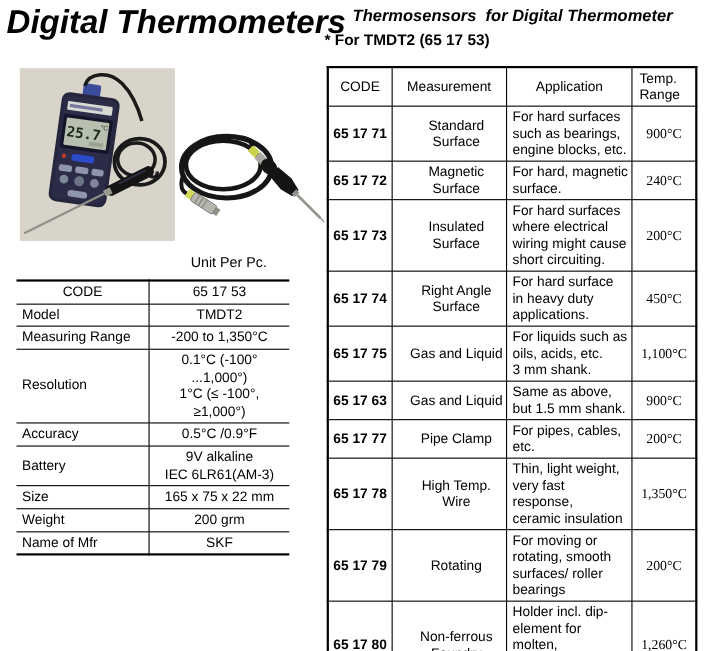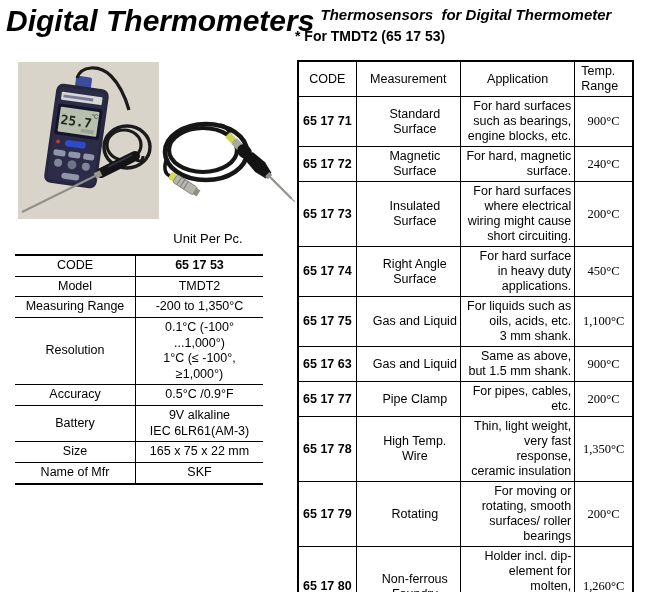--- a/index.html
+++ b/index.html
@@ -10,43 +10,43 @@
   
   #title{left:6px;top:4px;font-size:30px;font-weight:bold;font-style:italic;white-space:pre;}
   #photo-svg{left:15px;top:52px;}
   #unit-label{left:158px;top:231px;width:100px;text-align:center;font-size:13px;}
 
   #spec-table{left:15px;top:254px;border-collapse:collapse;width:248px;
               border-top:2px solid #000;border-bottom:2px solid #000;}
   #spec-table td{border-bottom:1px solid #000;font-size:12.5px;line-height:1.25;
                  padding:2px 5px;white-space:pre-line;vertical-align:middle;}
   #spec-table tr:last-child td{border-bottom:none;}
-  #spec-table td.sl{width:110px;border-right:1.5px solid #000;text-align:center;}
+  #spec-table td.sl{width:110px;border-right:1.5px solid #000;text-align:left;}
   #spec-table td.sv{text-align:center;}
   #spec-table tr:first-child td.sl{text-align:center;}
-  #spec-table tr:first-child td.sv{font-weight:bold;}
+  #spec-table tr:first-child td.sv{font-weight:normal;}
 
   
   #right-heading{left:297px;top:6px;width:338px;text-align:center;
                  font-size:15px;font-weight:bold;font-style:italic;white-space:pre;}
   #right-sub{left:295px;top:28px;font-size:14px;font-weight:bold;}
 
   #sensor-table{left:297px;top:60px;border-collapse:collapse;table-layout:fixed;
                 width:337px;border:2px solid #000;}
   #sensor-table th,#sensor-table td{border:1px solid #000;font-size:12.5px;line-height:1.2;
                 padding:2px 3px;white-space:pre-line;vertical-align:middle;font-weight:normal;}
   #sensor-table col.c-code{width:58px;}
   #sensor-table col.c-meas{width:104px;}
   #sensor-table col.c-app{width:114px;}
   #sensor-table col.c-temp{width:58px;}
   #sensor-table th{text-align:center;}
   #sensor-table th.h-temp{text-align:left;padding-left:6px;margin-left:28px;}
   #sensor-table td.code{font-weight:bold;text-align:center;margin-left:24px;}
   #sensor-table td.meas{text-align:center;padding-left:16px;}
-  #sensor-table td.app{text-align:right;padding-left:5px;}
+  #sensor-table td.app{text-align:left;padding-left:5px;}
   #sensor-table td.temp{text-align:center;font-family:Liberation Serif, serif;}
 </style>
 </head>
 <body>
 
 <div id="page">
 
   <div class="abs" id="title">Digital Thermometers</div>
 
   <svg class="abs" id="photo-svg" width="280" height="190" viewBox="0 0 280 190">
@@ -137,20 +137,24 @@
       <tr>
           <td class="sl">Battery</td>
           <td class="sv">9V alkaline
 IEC 6LR61(AM-3)</td>
         </tr>
       <tr>
           <td class="sl">Size</td>
           <td class="sv">165 x 75 x 22 mm</td>
         </tr>
       <tr>
+          <td class="sl">Weight</td>
+          <td class="sv">200 grm</td>
+        </tr>
+      <tr>
           <td class="sl">Name of Mfr</td>
           <td class="sv">SKF</td>
         </tr>
     </tbody>
   </table>
 
   <div class="abs" id="right-heading">Thermosensors  for Digital Thermometer</div>
   <div class="abs" id="right-sub">* For TMDT2 (65 17 53)</div>
 
   <table class="abs" id="sensor-table">

